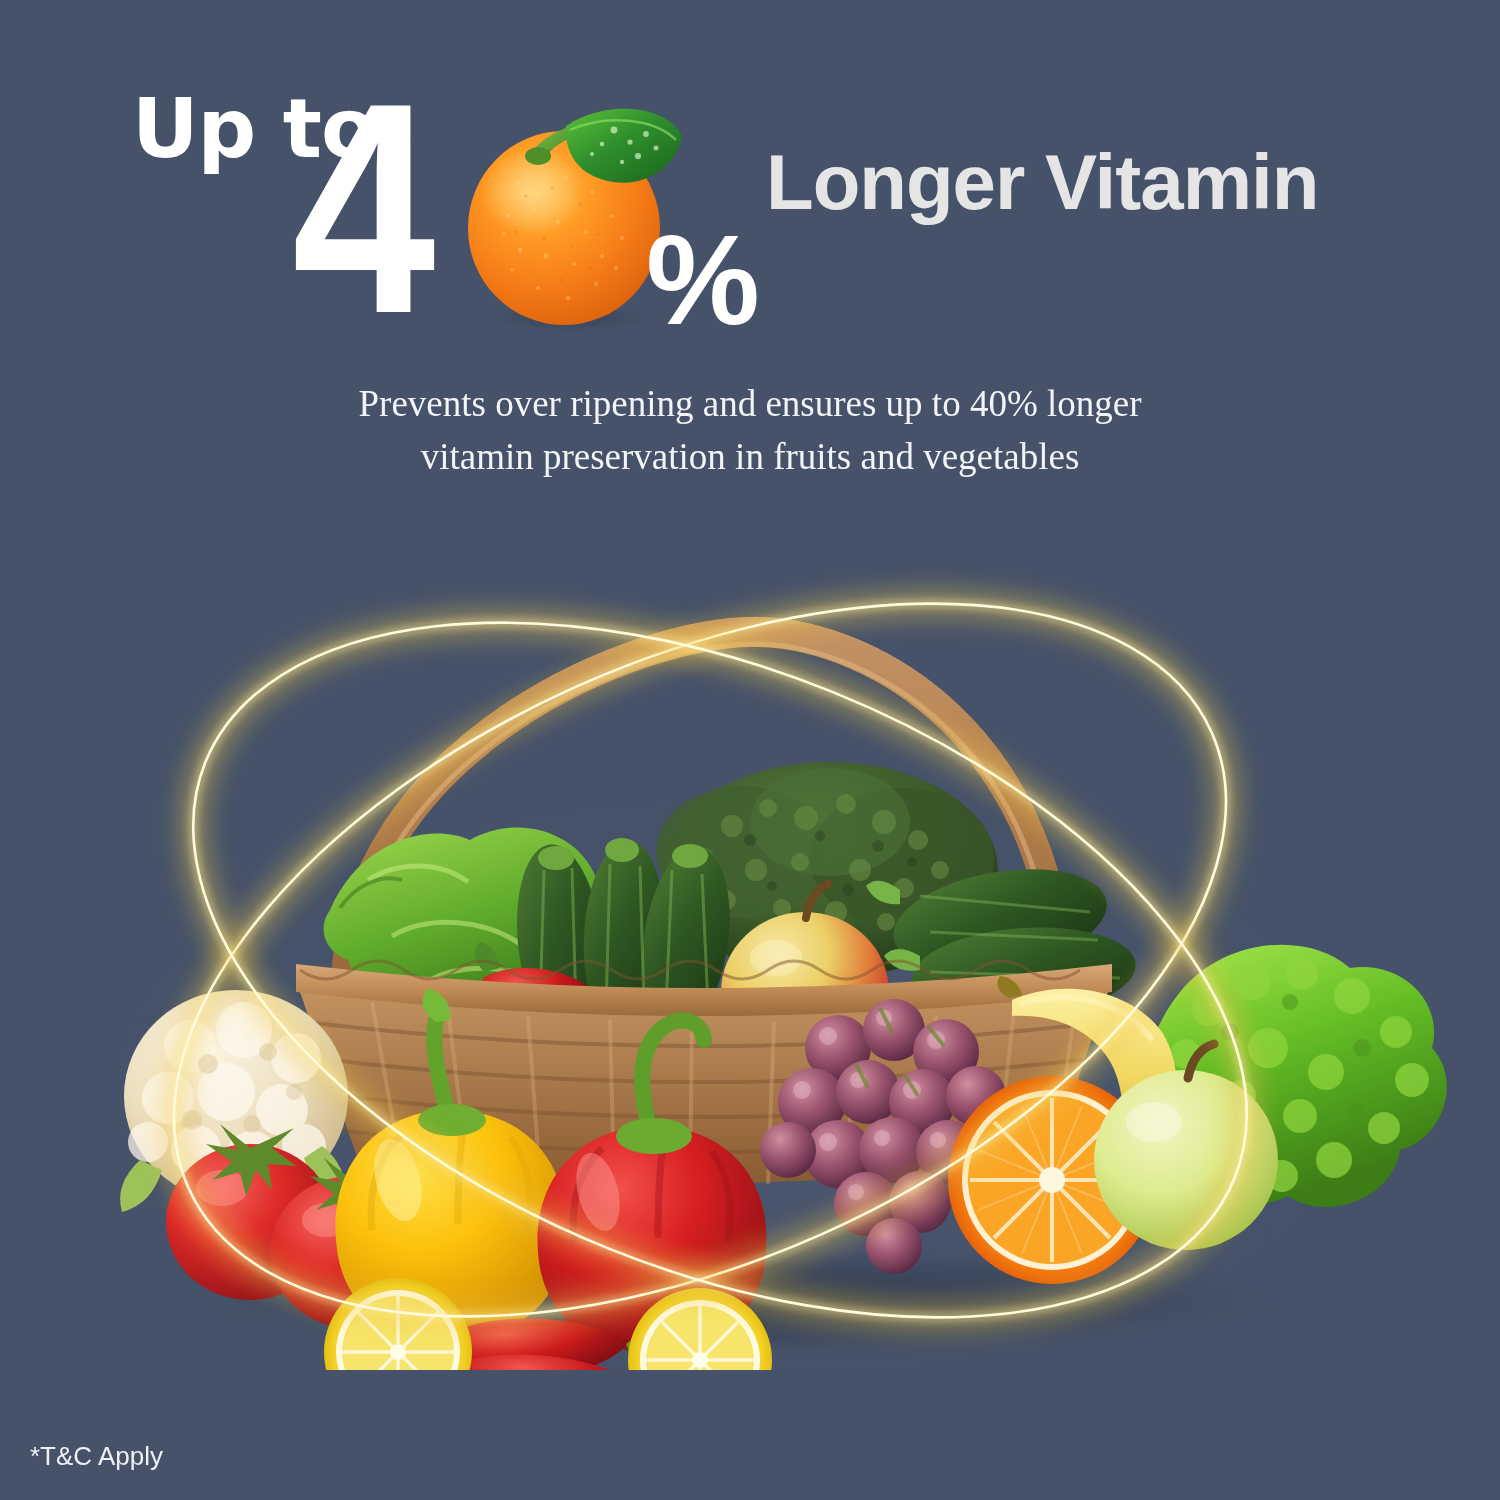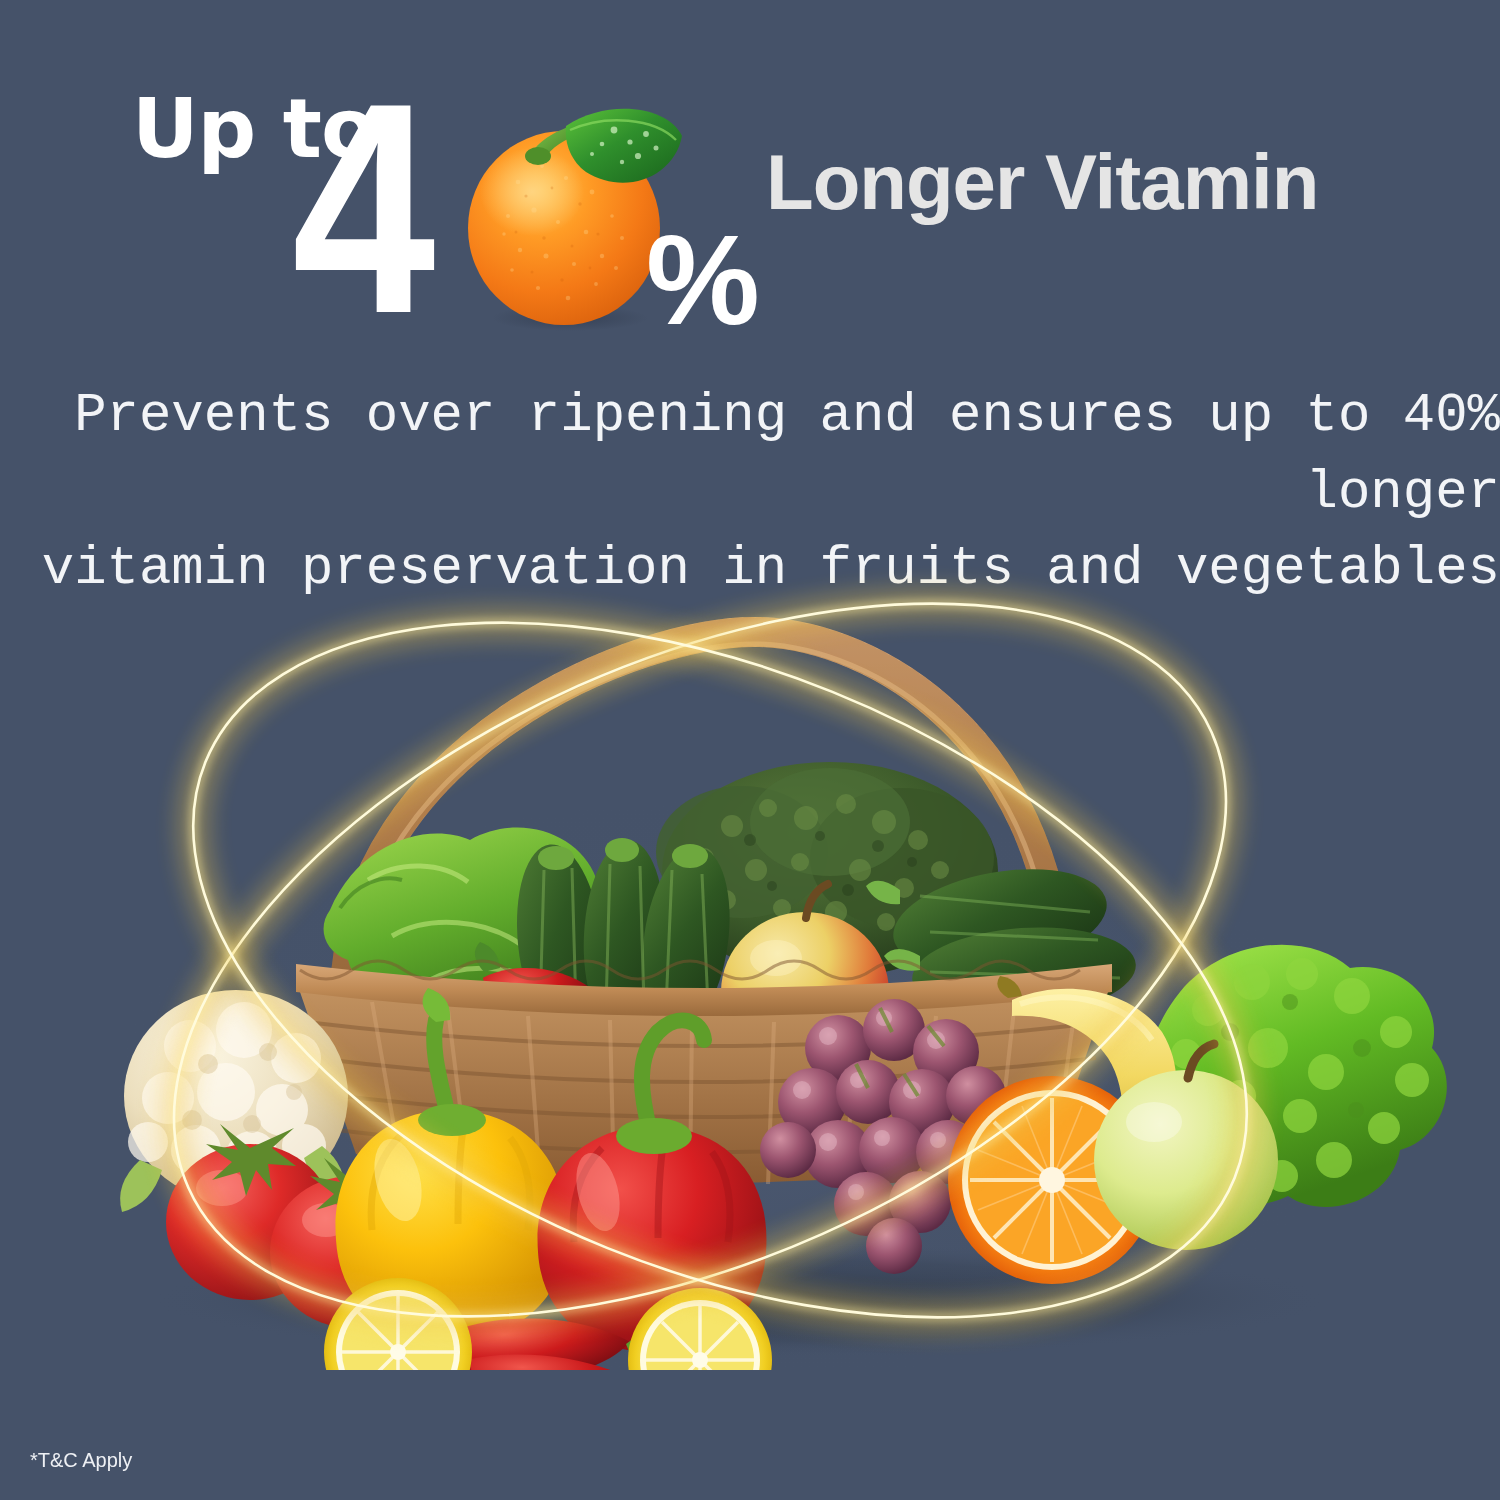--- a/index.html
+++ b/index.html
@@ -74,25 +74,25 @@
     left:432px;top:92px;
     width:240px;height:240px;
     z-index:5;
   }
 
   
   #subtitle{
     position:absolute;
     left:0;top:378px;
     width:1500px;
-    text-align:right;
-    font-size:54px;
+    text-align:center;
+    font-size:37px;
     color:#f2f4f7;
     line-height:1.42;
-    font-family:Liberation Mono, monospace;
+    font-family:Liberation Serif, serif;
   }
   .sub-line{display:block;}
 
   
   #hero{
     position:absolute;
     left:0;top:540px;
     width:1500px;height:830px;
   }
   #rings{
@@ -104,21 +104,21 @@
   #produce{
     position:absolute;left:0;top:0;
     width:1500px;height:830px;
     z-index:3;
   }
 
   
   #footnote{
     position:absolute;
     left:30px;bottom:28px;
-    font-size:20px;
+    font-size:26px;
     color:#eef0f4;
     font-family:"Liberation Sans", sans-serif;
   }
 </style>
 </head>
 <body>
 
 <div id="stage">
 
   <div id="headline">

